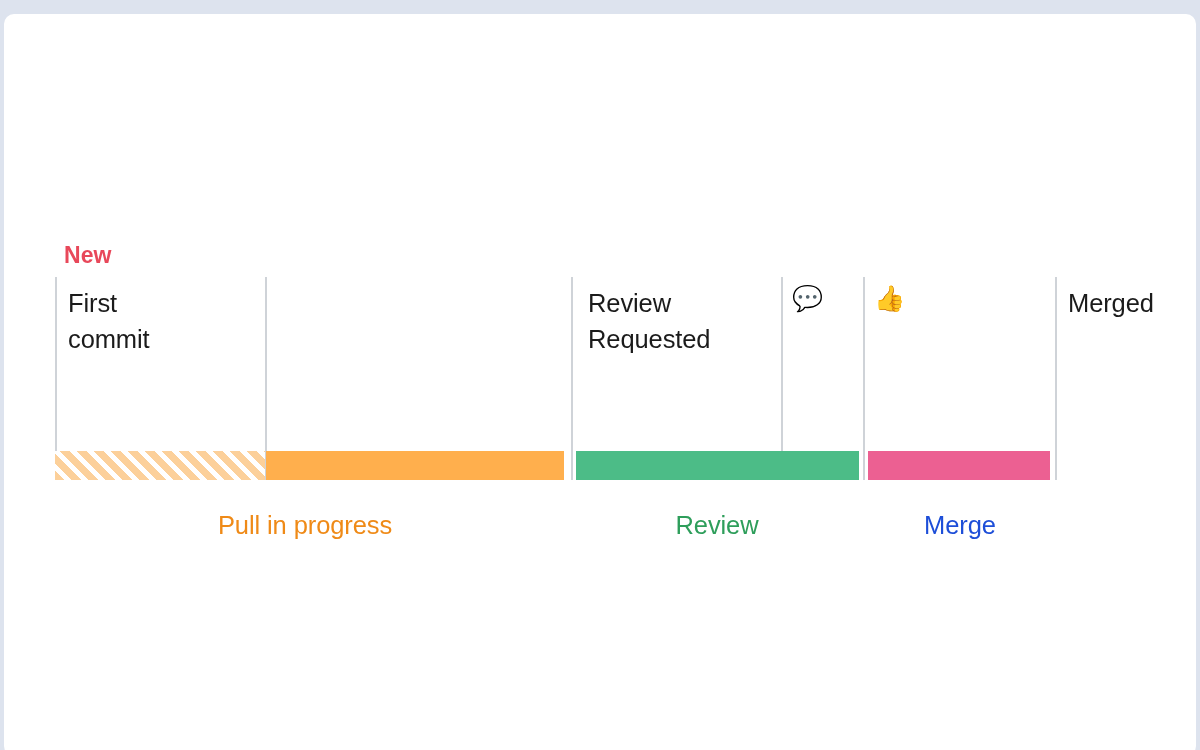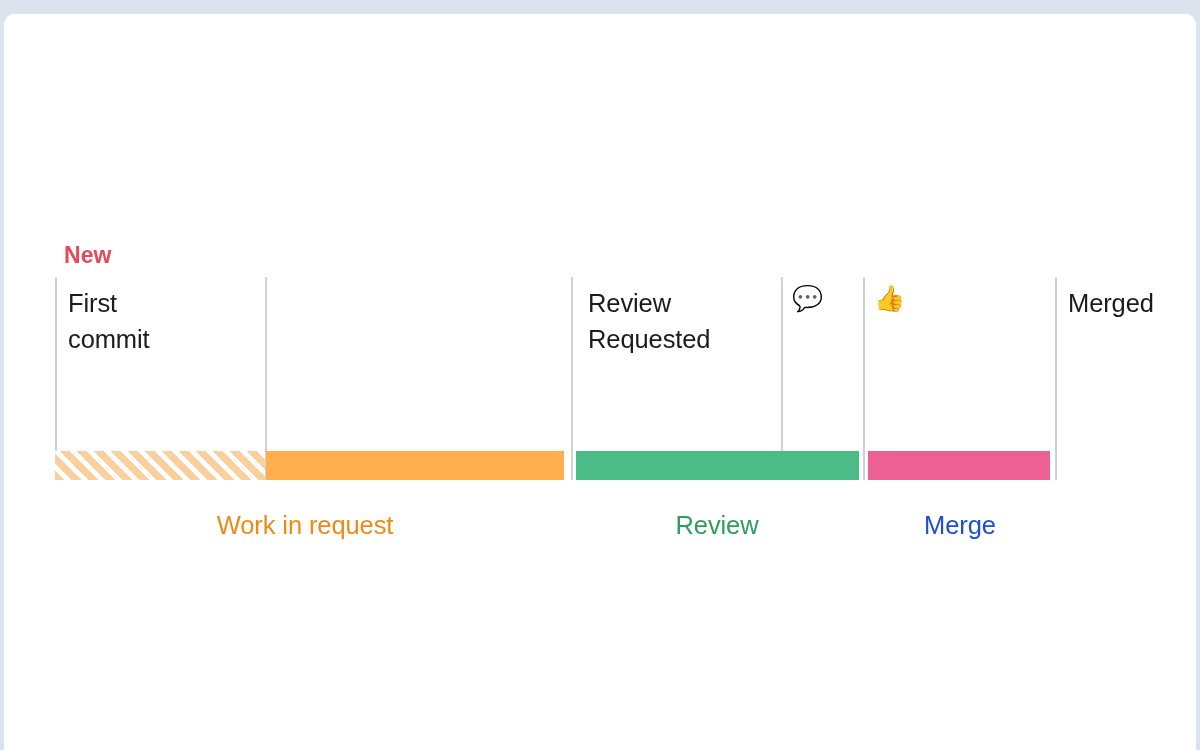--- a/index.html
+++ b/index.html
@@ -136,20 +136,20 @@
     <div class="emoji-marker" style="left:870px;">👍</div>
 
     <div class="bar bar-hatch" style="left:51px;  width:210px;"></div>
 
     <div class="bar bar-solid-orange" style="left:262px; width:298px;"></div>
 
     <div class="bar bar-solid-green" style="left:572px; width:283px;"></div>
 
     <div class="bar bar-solid-pink" style="left:864px; width:182px;"></div>
 
-    <div class="phase-caption" style="left:301px; color:#ef8a17;">Work in request</div>
+    <div class="phase-caption" style="left:301px; color:#ef8a17;">Pull in progress</div>
 
     <div class="phase-caption" style="left:713px; color:#2e9e5b;">Review</div>
 
     <div class="phase-caption" style="left:956px; color:#1d4ed8;">Merge</div>
 
   </div>
 </div>
 
 </body></html>

